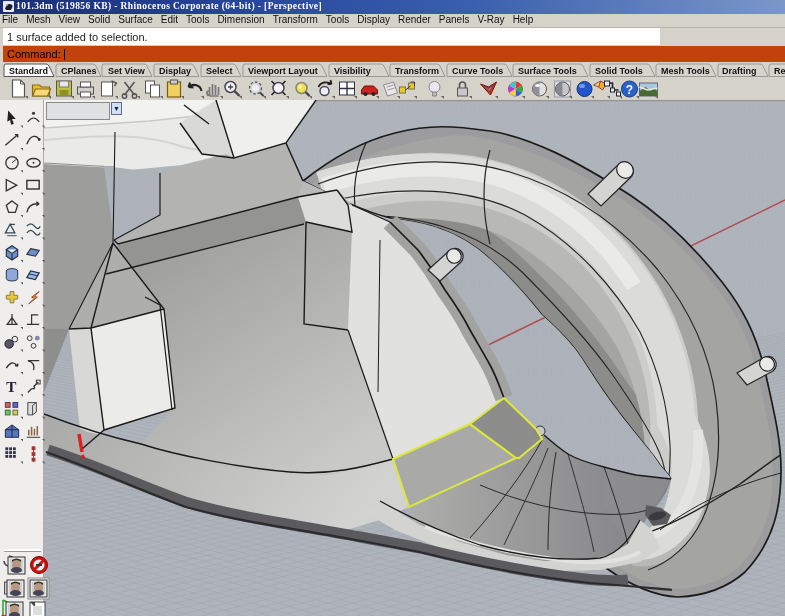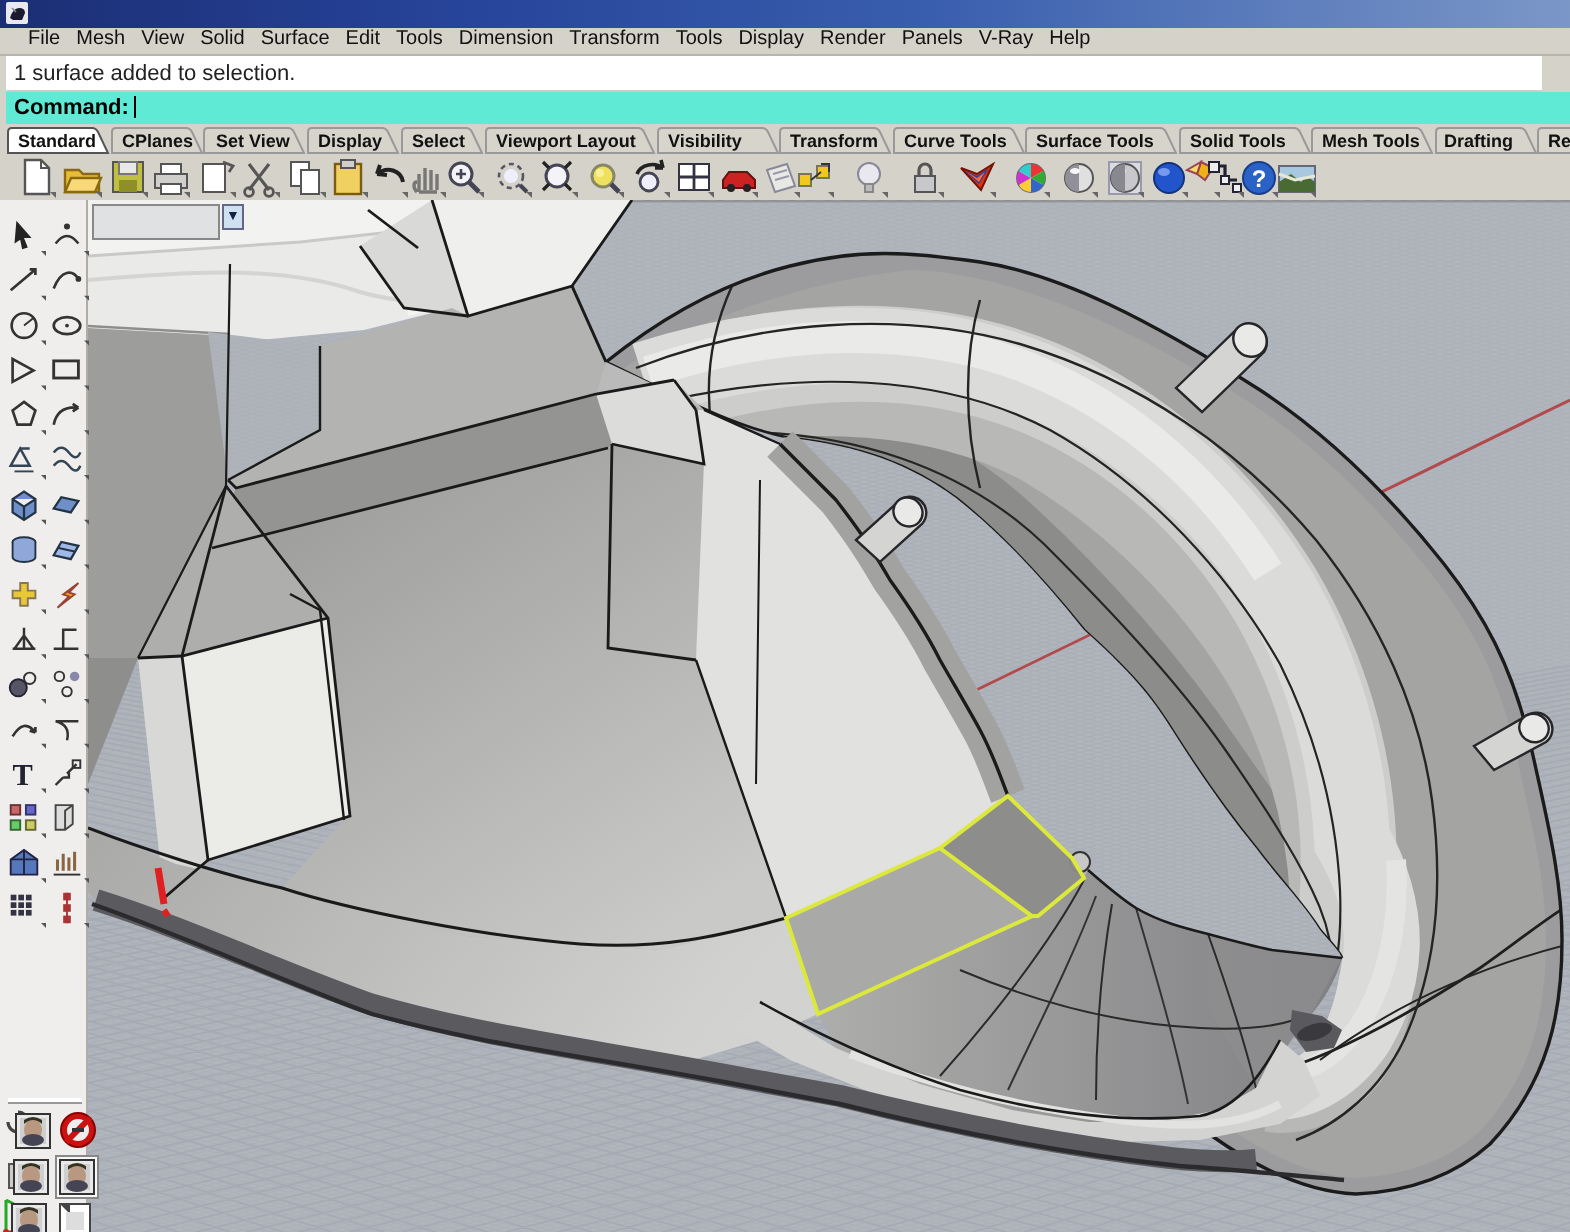--- a/index.html
+++ b/index.html
@@ -1,35 +1,36 @@
 <!DOCTYPE html>
 <html><head><meta charset="utf-8"><style>
 *{margin:0;padding:0;box-sizing:border-box}
 html,body{width:785px;height:616px;overflow:hidden;font-family:"Liberation Sans",sans-serif;background:#d5d2c9;position:relative}
 .titlebar{position:absolute;left:0;top:0;width:785px;height:14px;background:linear-gradient(90deg,#1b2e74 0%,#27459b 30%,#3a5fae 60%,#7b97c8 100%);color:#fff;z-index:5}
 .titlebar .txt{position:absolute;left:16px;top:1px;font-size:9.5px;font-weight:bold;font-family:"Liberation Serif",serif;letter-spacing:0.4px;white-space:nowrap}
 .menubar{position:absolute;left:0;top:14px;width:785px;height:14px;background:#d5d2c9;font-size:10px;color:#111;border-bottom:1px solid #b8b5ac;z-index:5}
 .menubar span{margin-right:8px}
-.msg{position:absolute;left:3px;top:28px;width:768px;height:18px;background:#fff;font-size:11px;color:#222;padding:3px 0 0 4px;border-bottom:1px solid #ccc;z-index:5}
-.cmd{position:absolute;left:3px;top:46px;width:782px;height:16px;background:#5eead4;font-size:11px;color:#000;padding:2px 0 0 4px;font-weight:bold;z-index:5}
+.msg{position:absolute;left:3px;top:28px;width:657px;height:18px;background:#fff;font-size:11px;color:#222;padding:3px 0 0 4px;border-bottom:1px solid #ccc;z-index:5}
+.cmd{position:absolute;left:3px;top:46px;width:782px;height:16px;background:#c2410c;font-size:11px;color:#000;padding:2px 0 0 4px;font-weight:normal;z-index:5}
 .caret{display:inline-block;width:1px;height:11px;background:#000;vertical-align:-2px;margin-left:3px}
 .sidebar{position:absolute;left:0;top:100px;width:44px;height:516px;background:#efeeec;border-right:1px solid #b0ada6;z-index:1}
 .viewport{position:absolute;left:44px;top:100px;width:741px;height:516px;background:#b1b5bc;z-index:1}
 .vplabel{position:absolute;left:46px;top:102px;width:64px;height:13px;background:rgba(222,224,226,0.92);border:1px solid #888;font-size:8.5px;font-weight:bold;color:#1a5276;padding:16px 0 0 3px;line-height:12px;font-family:"Liberation Mono",monospace;z-index:6;letter-spacing:0;white-space:nowrap;overflow:hidden}
 .vpdrop{position:absolute;left:111px;top:102px;width:11px;height:13px;background:#cfe0f0;border:1px solid #668;font-size:7px;line-height:12px;text-align:center;color:#124;z-index:6}
 .mainsvg{position:absolute;left:0;top:0;z-index:2}
 </style></head><body>
 <div class="titlebar">
     <svg width="14" height="14" style="position:absolute;left:2px;top:0">
       <rect x="1" y="1" width="11" height="11" fill="#e8e8f0" rx="1"></rect>
       <path d="M3,9 q1.5,-5 4.5,-5 q3,0 3,2.5 l-1.5,3.5 h-4.5 z" fill="#1a1a30"></path>
       <path d="M4,4 l2,2" stroke="#888" stroke-width="0.8"></path>
     </svg>
+    <div class="txt">101.3dm (519856 KB) - Rhinoceros Corporate (64-bit) - [Perspective]</div>
   </div>
-<div class="menubar"><span style="margin-left:14px">File</span><span>Mesh</span><span>View</span><span>Solid</span><span>Surface</span><span>Edit</span><span>Tools</span><span>Dimension</span><span>Transform</span><span>Tools</span><span>Display</span><span>Render</span><span>Panels</span><span>V-Ray</span><span>Help</span></div>
+<div class="menubar"><span style="margin-left:2px">File</span><span>Mesh</span><span>View</span><span>Solid</span><span>Surface</span><span>Edit</span><span>Tools</span><span>Dimension</span><span>Transform</span><span>Tools</span><span>Display</span><span>Render</span><span>Panels</span><span>V-Ray</span><span>Help</span></div>
 <div class="msg">1 surface added to selection.</div>
 <div class="cmd">Command:<span class="caret"></span></div>
 <div class="sidebar"></div>
 <div class="viewport"></div>
 <svg class="mainsvg" width="785" height="616" viewBox="0 0 785 616">
 <defs>
 <linearGradient id="gcenter" x1="0" y1="0" x2="0.75" y2="1">
 <stop offset="0" stop-color="#979795"></stop>
         <stop offset="1" stop-color="#c9c9c7"></stop>
       </linearGradient>

